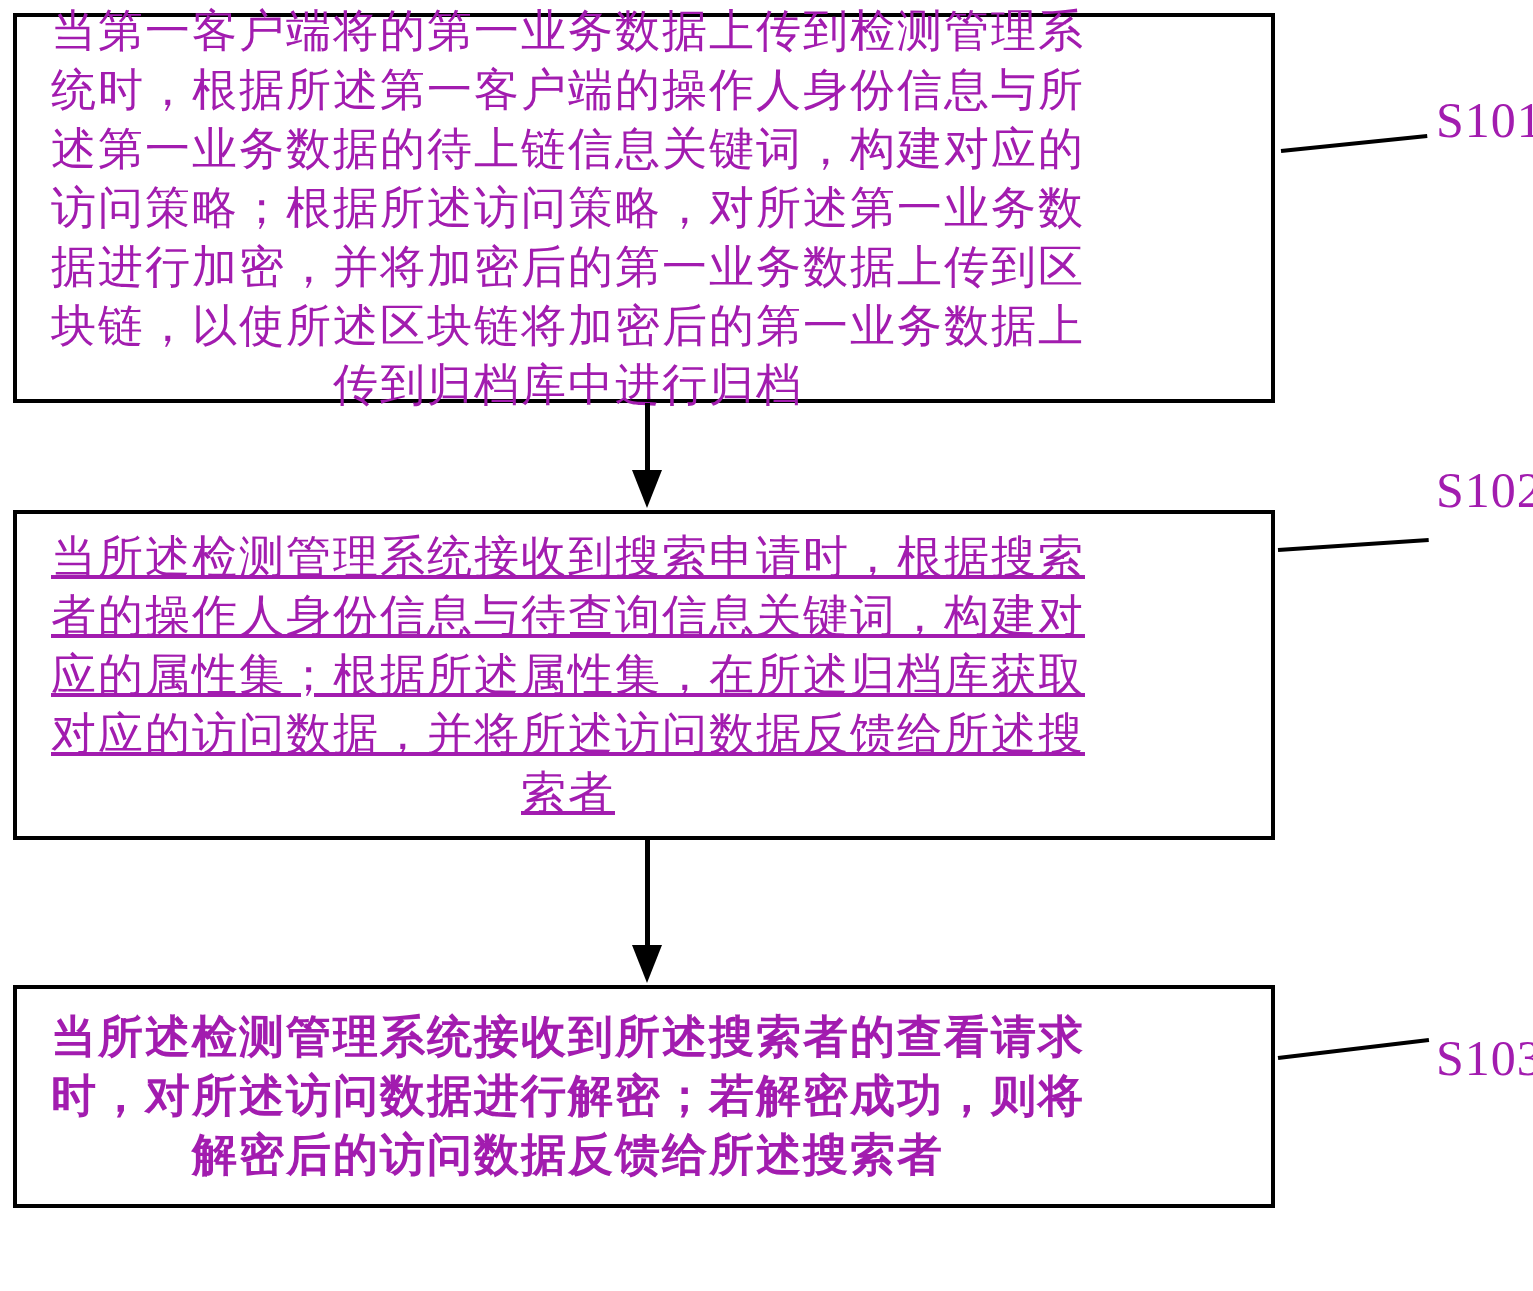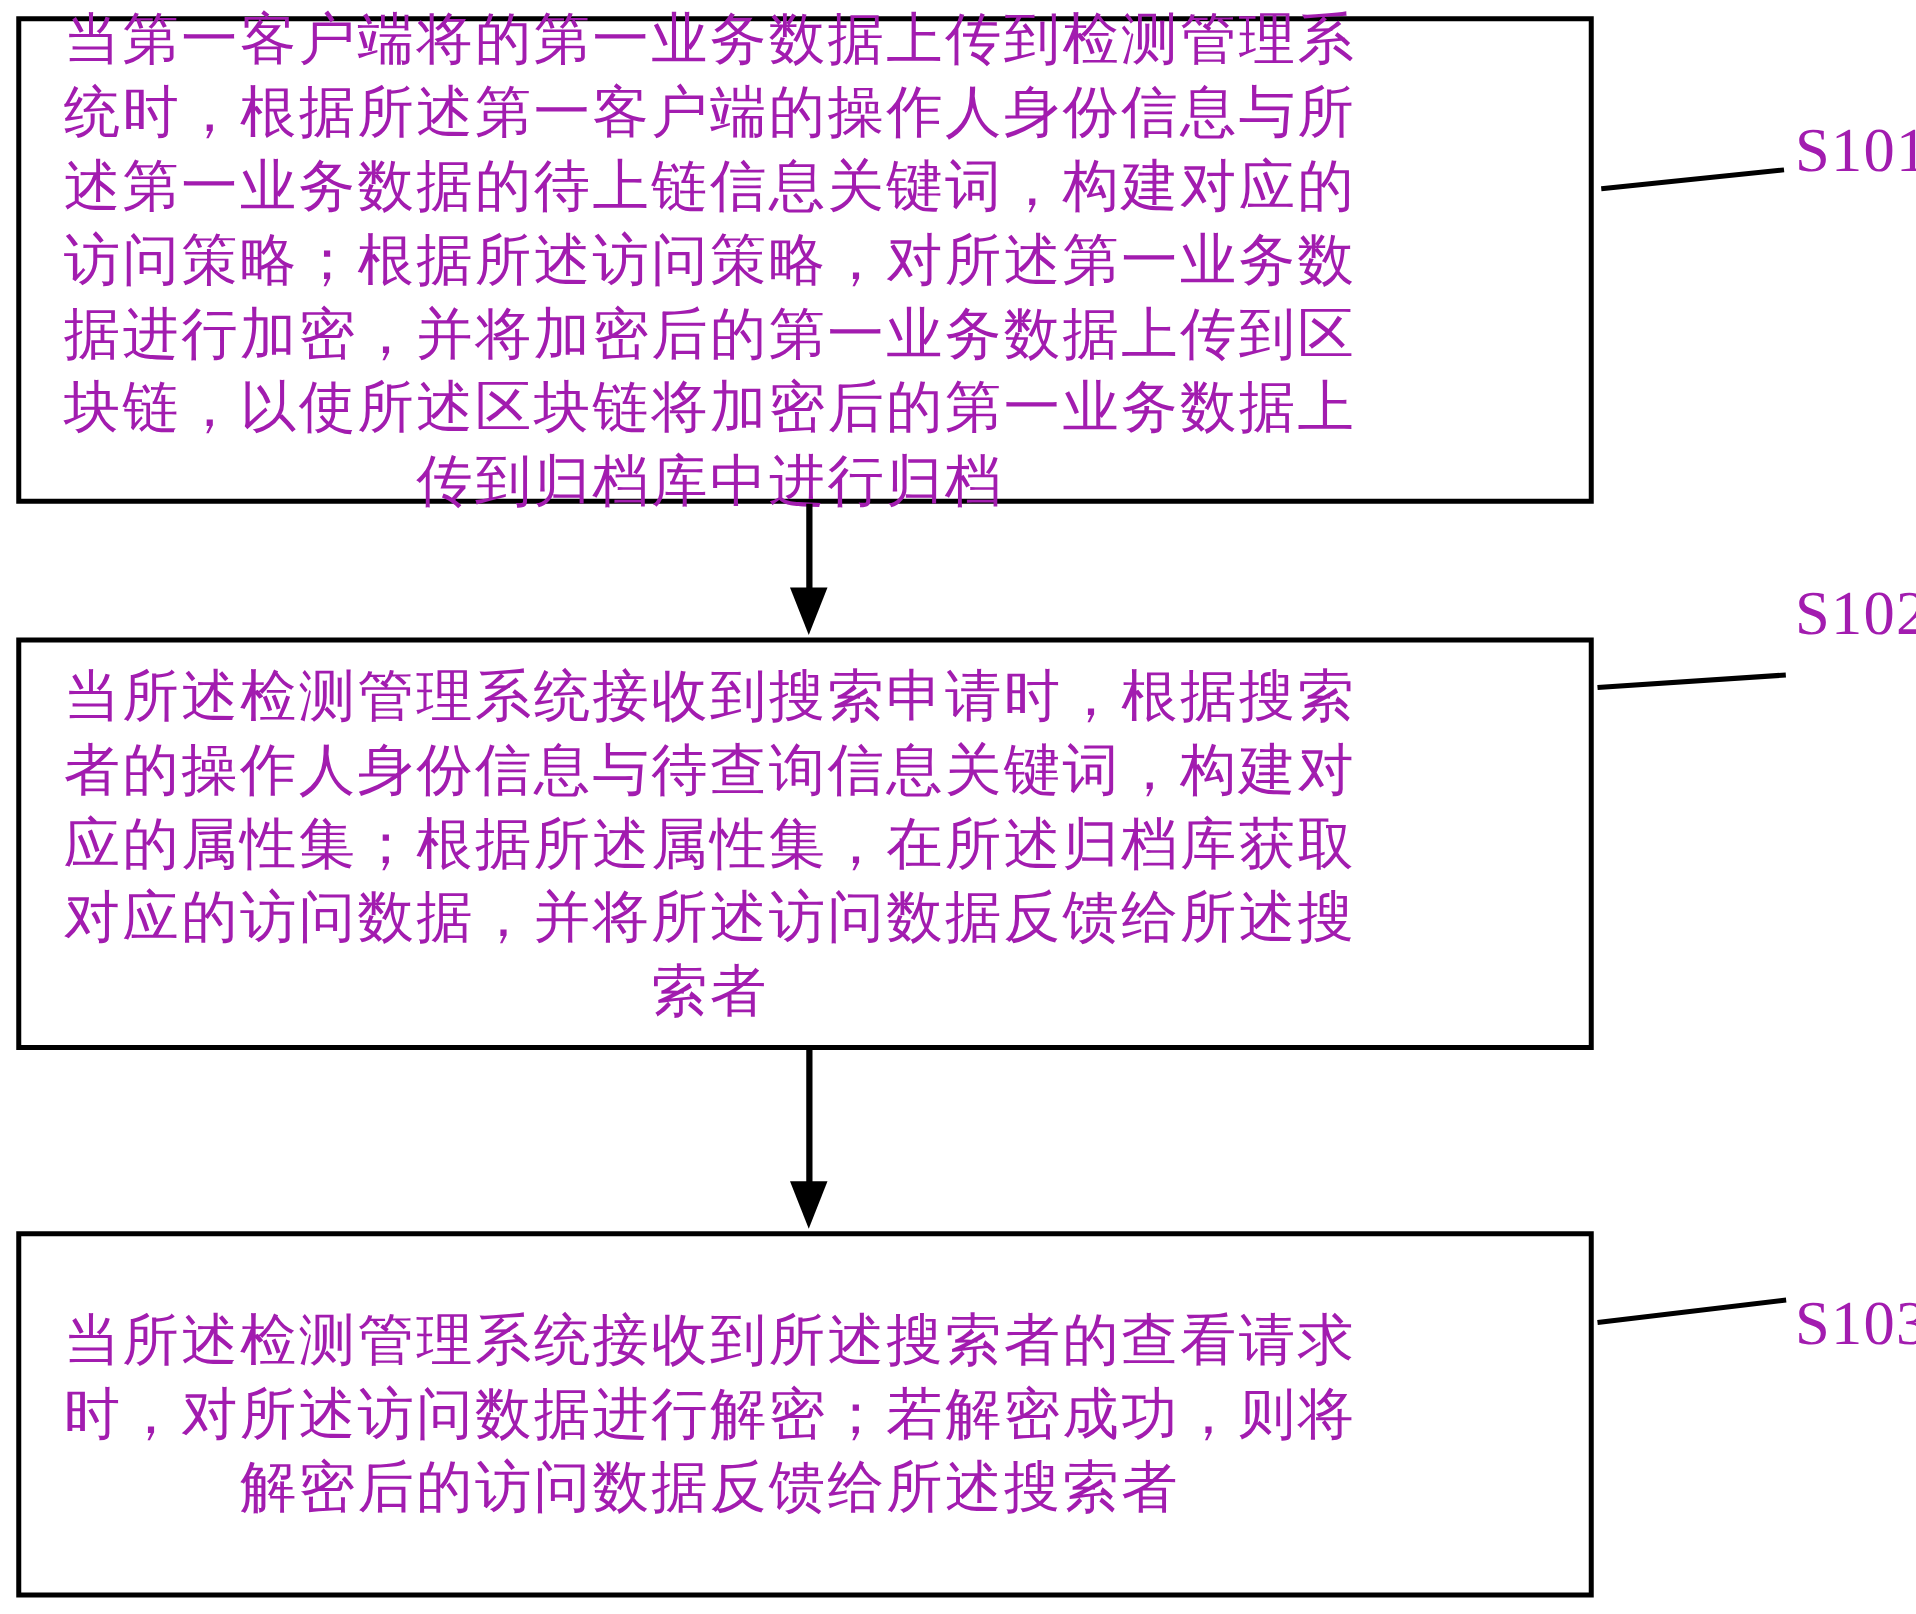--- a/index.html
+++ b/index.html
@@ -21,22 +21,22 @@
     position: absolute;
     left: 13px;
     width: 1262px;            
     border: 4px solid #000000;
     background: #ffffff;
     box-sizing: border-box;
     display: flex;
     align-items: center;
   }
   .box-1 { top: 13px;  height: 390px; }
-  .box-2 { top: 510px; height: 330px; }
-  .box-3 { top: 985px; height: 293px; }
+  .box-2 { top: 510px; height: 330px; text-decoration: underline; }
+  .box-3 { top: 985px; height: 223px; font-weight: bold; }
   .step-text {
     width: 100%;
     padding: 0 186px 0 34px;
     box-sizing: border-box;
     font-size: 45px;
     line-height: 59px;
     letter-spacing: 2px;
     text-align: justify;
     text-align-last: center;
     text-justify: inter-ideograph;

